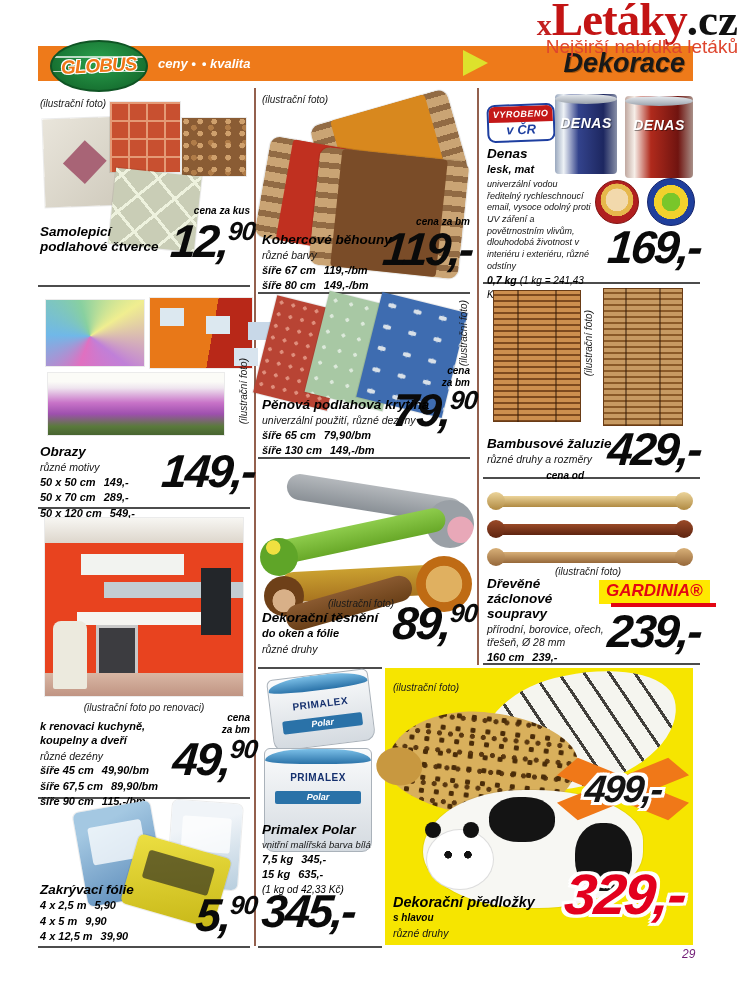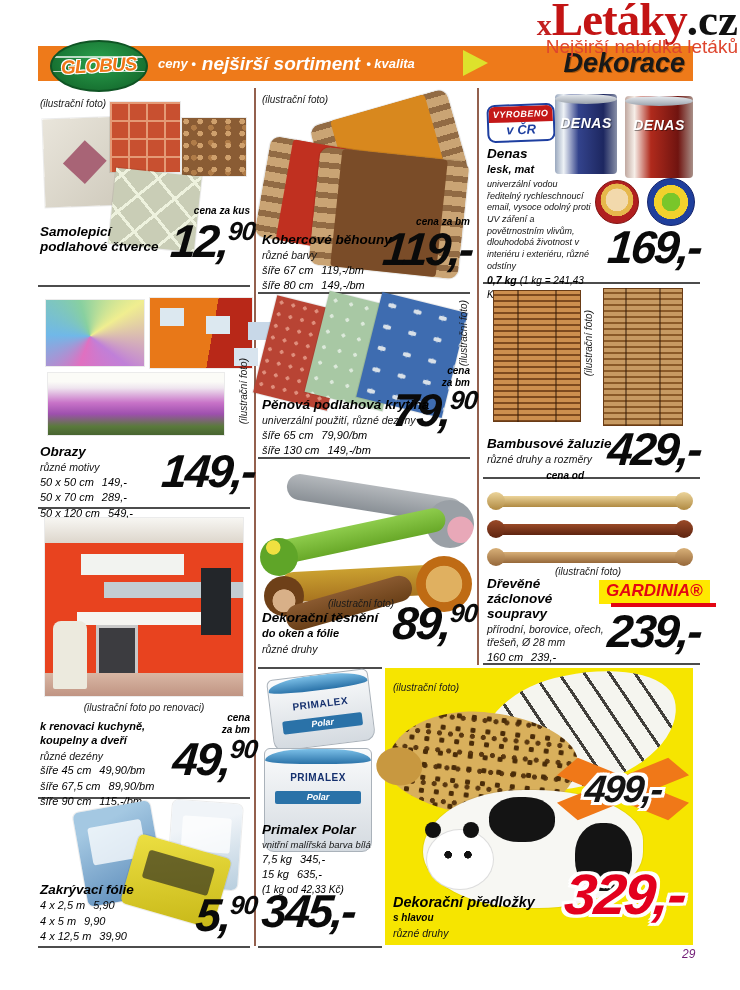--- a/index.html
+++ b/index.html
@@ -7,21 +7,21 @@
         font-family:"Liberation Sans",sans-serif;}
   .abs{position:absolute;}
 
   
   .foto{position:absolute;font:italic 10px/1.2 "Liberation Sans",sans-serif;color:#1a1a1a;white-space:nowrap;}
   .vfoto{writing-mode:vertical-rl;transform:rotate(180deg);}
   .txt{position:absolute;display:flex;flex-direction:column;gap:2px;}
   .ptitle{font-weight:bold;font-style:italic;font-size:13.5px;line-height:1.12;color:#000;}
   .pdesc{font-style:italic;font-size:10.5px;line-height:1.22;color:#141414;}
   .pbold{font-weight:bold;font-style:italic;font-size:11px;line-height:1.25;color:#000;}
-  .prow{font-weight:normal;font-style:italic;font-size:11px;line-height:1.22;color:#000;display:flex;gap:8px;white-space:nowrap;}
+  .prow{font-weight:bold;font-style:italic;font-size:11px;line-height:1.22;color:#000;display:flex;gap:8px;white-space:nowrap;}
   .pnote{font-style:italic;font-weight:normal;font-size:10px;}
   .plabel{position:absolute;font-weight:bold;font-style:italic;font-size:10px;line-height:1.15;color:#000;text-align:right;white-space:nowrap;}
   .bigprice{position:absolute;font-weight:bold;font-style:italic;font-size:46px;line-height:.92;
             letter-spacing:-2.5px;color:#0a0a0a;transform:skewX(-5deg);white-space:nowrap;}
   .bigprice .sup{font-size:26px;vertical-align:17px;letter-spacing:-1px;}
   .pageno{position:absolute;left:682px;top:947px;font:italic 12px "Liberation Sans",sans-serif;color:#701a75;}
 
   
   .hline{position:absolute;height:2px;background:#4c4c4c;}
   .vline{position:absolute;width:2px;background:#93604e;}
@@ -144,21 +144,20 @@
     <span class="lx">x</span><span class="lm">Letáky</span><span class="lt">.cz</span>
   </div>
   <div class="tagline">Nejširší nabídka letáků</div>
 
   <div class="topbar">
     <div class="globus">
         <span>GLOBUS</span>
       </div>
     <div class="slogan">
       <span class="sm">ceny •</span>
-      <span class="lg">nejširší sortiment</span>
       <span class="sm">• kvalita</span>
     </div>
     <div class="arrow"></div>
     <div class="category">Dekorace</div>
   </div>
 
   <div class="vline" style="left:254px;top:88px;height:858px;"></div>
   <div class="vline" style="left:477px;top:88px;height:577px;"></div>
   <div class="hline" style="left:38px;top:285px;width:212px;"></div>
   <div class="hline" style="left:38px;top:507px;width:212px;"></div>

